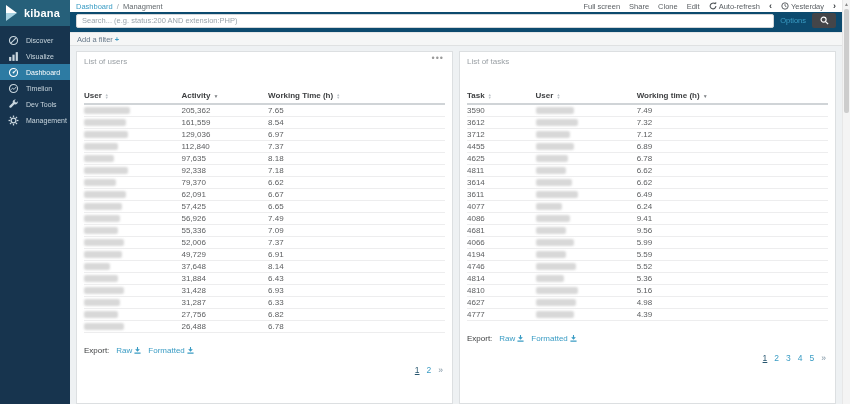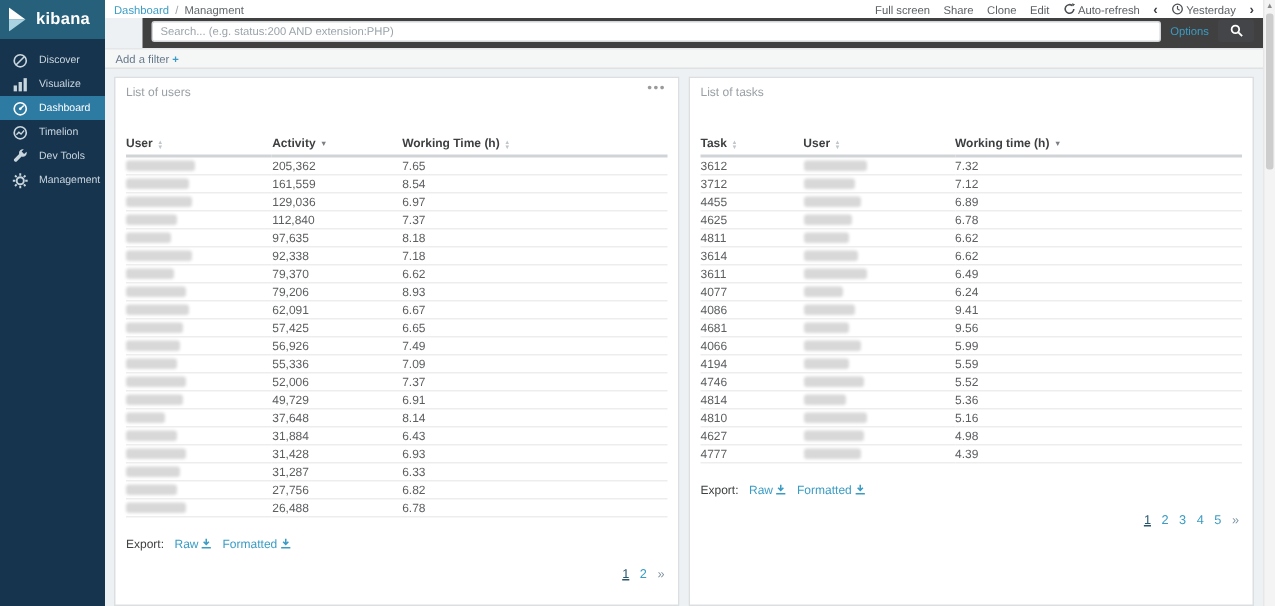--- a/index.html
+++ b/index.html
@@ -21,21 +21,21 @@
   .main { flex:1; display:flex; flex-direction:column; margin-right:8px; min-width:0; }
   .crumb-row { height:12px; background:#fff; display:flex; align-items:center; justify-content:space-between; padding:0 6px; font-size:7.5px; }
   .crumb a.bc-link { color:#3a9cc4; text-decoration:none; }
   .crumb .bc-sep { color:#9aa2a8; margin:0 2px; }
   .crumb .bc-cur { color:#62686c; }
   .top-links { display:flex; align-items:center; gap:9px; color:#5a5f63; }
   .top-links .tlink { cursor:pointer; }
   .top-links .with-icon { display:flex; align-items:center; gap:2px; cursor:pointer; }
   .chev { font-size:9px; font-weight:bold; color:#3c4044; cursor:pointer; line-height:1; }
 
-  .search-row { background:#404040; display:flex; align-items:center; gap:6px; padding:1px 6px 4px;margin-left:25px; }
+  .search-row { background:#0c4a6e; display:flex; align-items:center; gap:6px; padding:1px 6px 4px; }
   .search-input { flex:1; height:14px; border:1px solid #d2d6d9; border-radius:2px; padding:0 5px; font-size:7.5px; color:#444; font-family:inherit; }
   .search-input::placeholder { color:#9aa4ab; }
   .options-link { font-size:7.5px; color:#3a9cc4; cursor:pointer; }
   .search-btn { width:24px; height:15px; background:#434549; border:none; border-radius:2px; display:flex; align-items:center; justify-content:center; cursor:pointer; }
 
   .filter-row { height:14px; background:#f5f6f6; border-top:1px solid #e4e6e7; border-bottom:1px solid #dfe1e2; display:flex; align-items:center; padding:0 7px; font-size:7.5px; }
   .add-filter { color:#67798a; cursor:pointer; }
   .add-filter .plus { color:#3a9cc4; font-weight:bold; margin-left:2px; }
 
   
@@ -241,25 +241,20 @@
             </tr>
             <tr>
               <td><span class="redact" style="width: 44px;"></span></td>
               <td>92,338</td>
               <td>7.18</td>
             </tr>
             <tr>
               <td><span class="redact" style="width: 32px;"></span></td>
               <td>79,370</td>
               <td>6.62</td>
-            </tr>
-            <tr>
-              <td><span class="redact" style="width: 40px;"></span></td>
-              <td>79,206</td>
-              <td>8.93</td>
             </tr>
             <tr>
               <td><span class="redact" style="width: 42px;"></span></td>
               <td>62,091</td>
               <td>6.67</td>
             </tr>
             <tr>
               <td><span class="redact" style="width: 38px;"></span></td>
               <td>57,425</td>
               <td>6.65</td>
@@ -345,20 +340,25 @@
                 </span></th>
               <th><span>User</span><span class="sort-both">
                   <i>▲</i>
                   <i>▼</i>
                 </span></th>
               <th><span>Working time (h)</span><span class="sort-desc">▼</span></th>
             </tr>
           </thead>
         <tbody id="tasks-body">
             <tr>
+              <td>3590</td>
+              <td><span class="redact" style="width: 38px;"></span></td>
+              <td>7.49</td>
+            </tr>
+            <tr>
               <td>3612</td>
               <td><span class="redact" style="width: 42px;"></span></td>
               <td>7.32</td>
             </tr>
             <tr>
               <td>3712</td>
               <td><span class="redact" style="width: 34px;"></span></td>
               <td>7.12</td>
             </tr>
             <tr>

